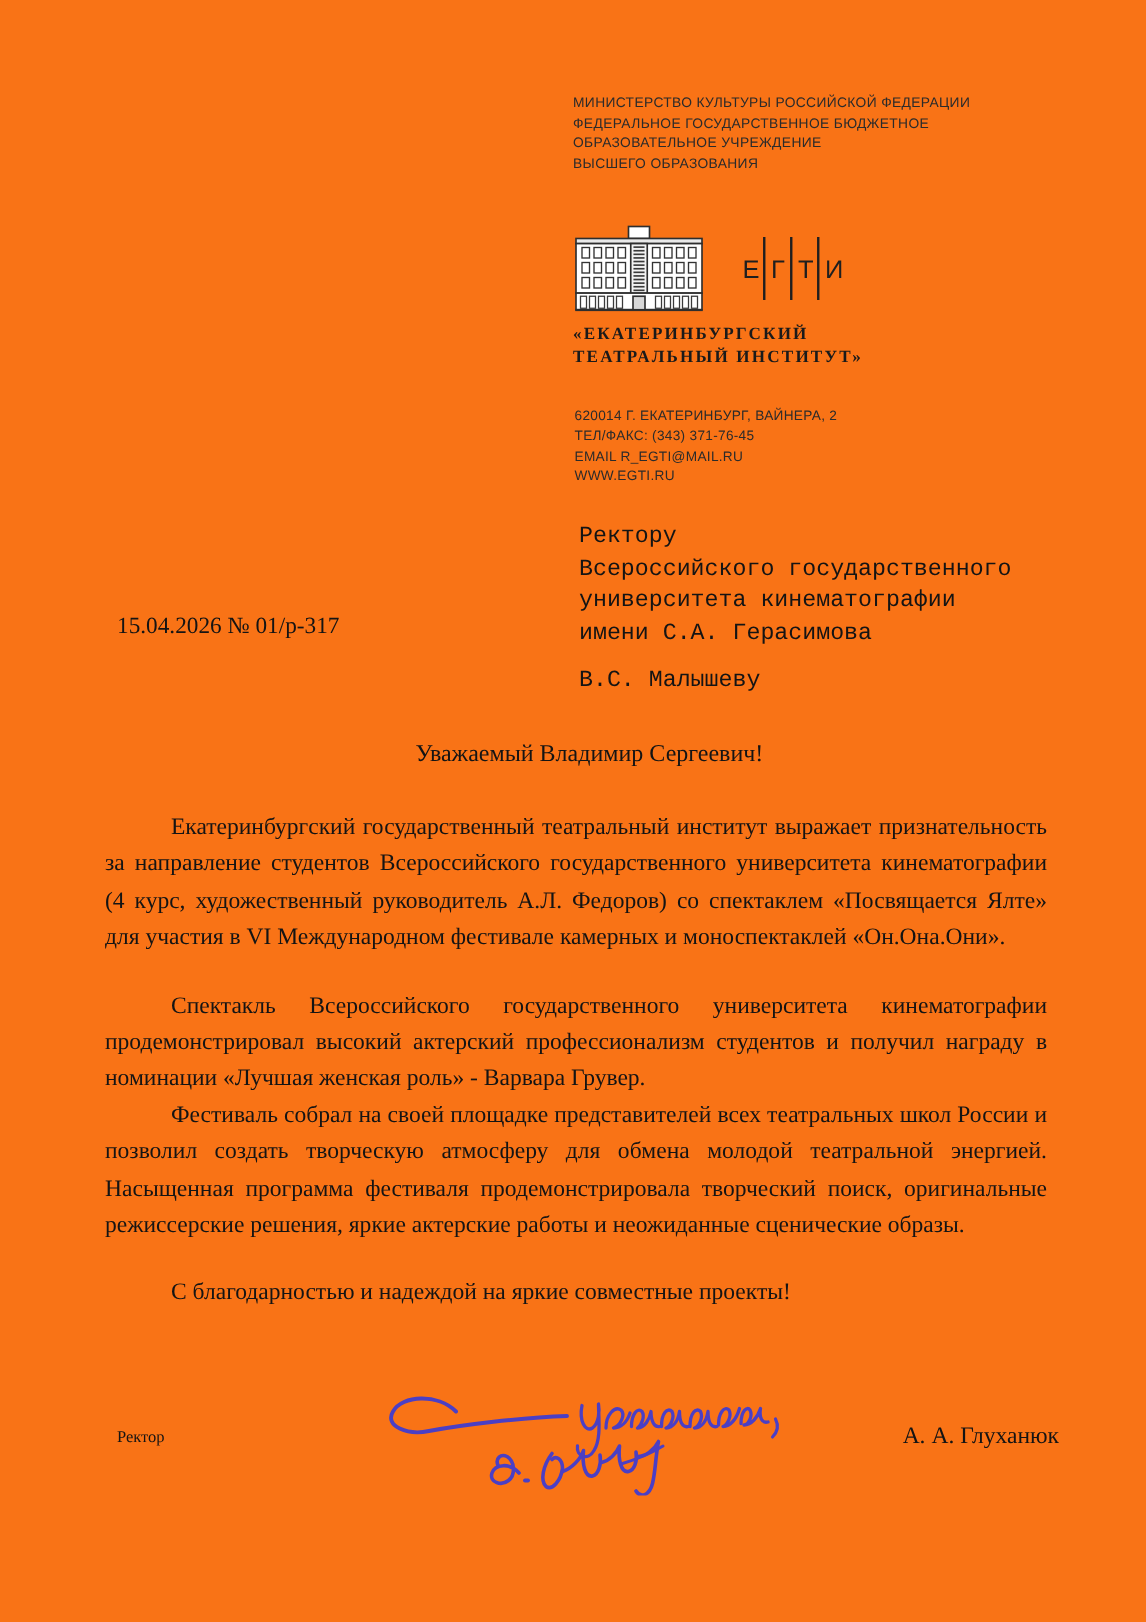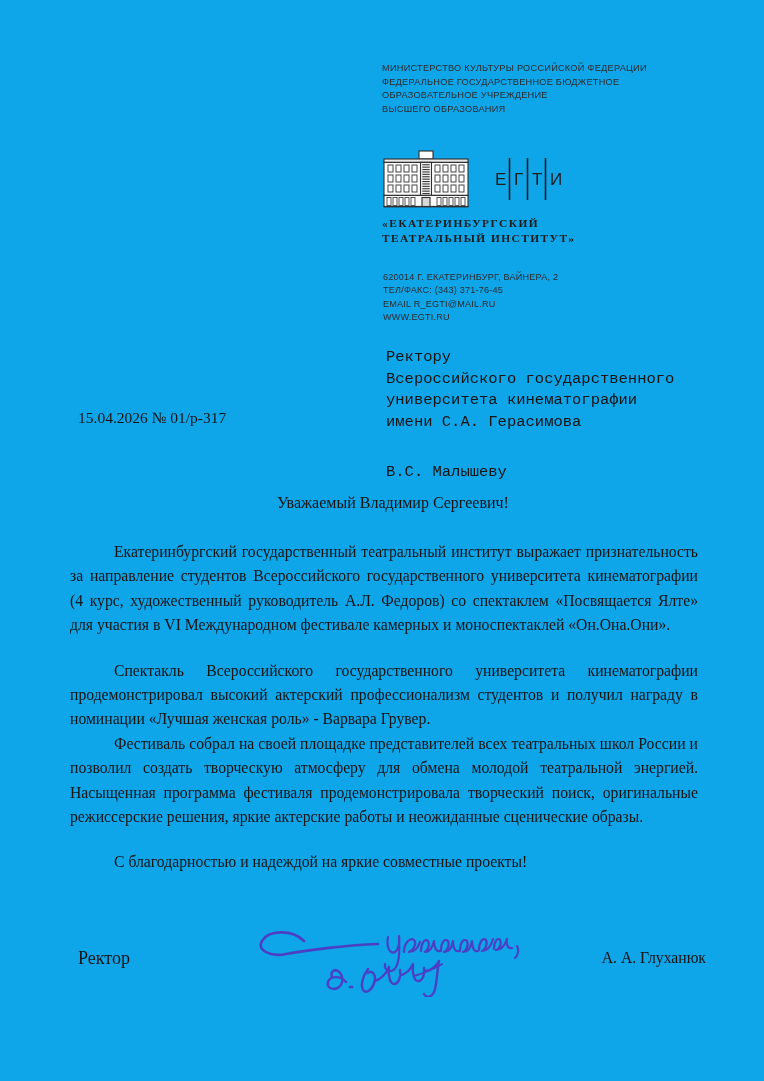--- a/index.html
+++ b/index.html
@@ -14,21 +14,21 @@
     position: relative;
     overflow: hidden;
     font-family: "Liberation Serif", "DejaVu Serif", serif;
     color: #1a1a1a;
     -webkit-font-smoothing: antialiased;
   }
 
   .page {
     position: absolute;
     inset: 0;
-    background: #0ea5e9;
+    background: #f97316;
   }
 
   
   .letterhead {
     position: absolute;
     left: 382px;
     top: 62px;
     width: 330px;
   }
   .ministry {
@@ -88,21 +88,21 @@
     position: absolute;
     left: 386px;
     top: 347px;
     width: 320px;
     font-size: 15.5px;
     line-height: 21.5px;
     color: #141414;
     font-family: Liberation Mono, monospace;
   }
   .addressee .line { white-space: nowrap; }
-  .addressee .person { margin-top: 29px; }
+  .addressee .person { margin-top: 10px; }
 
   
   .docref {
     position: absolute;
     left: 78px;
     top: 408px;
     font-size: 15.5px;
     line-height: 20px;
     white-space: nowrap;
     color: #141414;
@@ -149,21 +149,21 @@
     position: absolute;
     left: 78px;
     top: 947px;
     width: 628px;
     height: 40px;
   }
   .sign-title {
     position: absolute;
     left: 0;
     top: 0;
-    font-size: 18px;
+    font-size: 11px;
     line-height: 22px;
     color: #141414;
     white-space: nowrap;
   }
   .sign-name {
     position: absolute;
     right: 0;
     top: 0;
     font-size: 15.7px;
     line-height: 22px;

